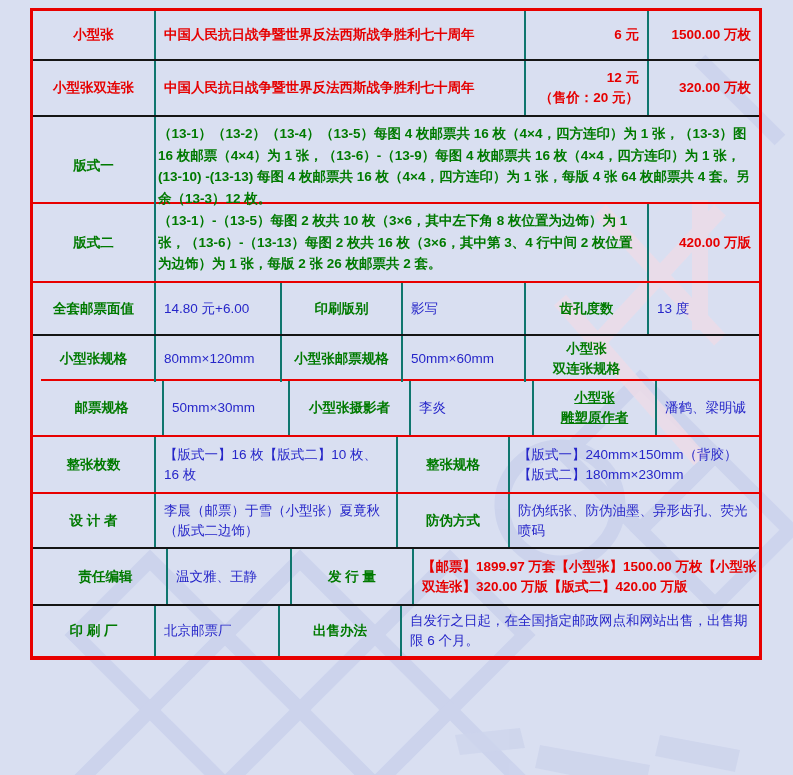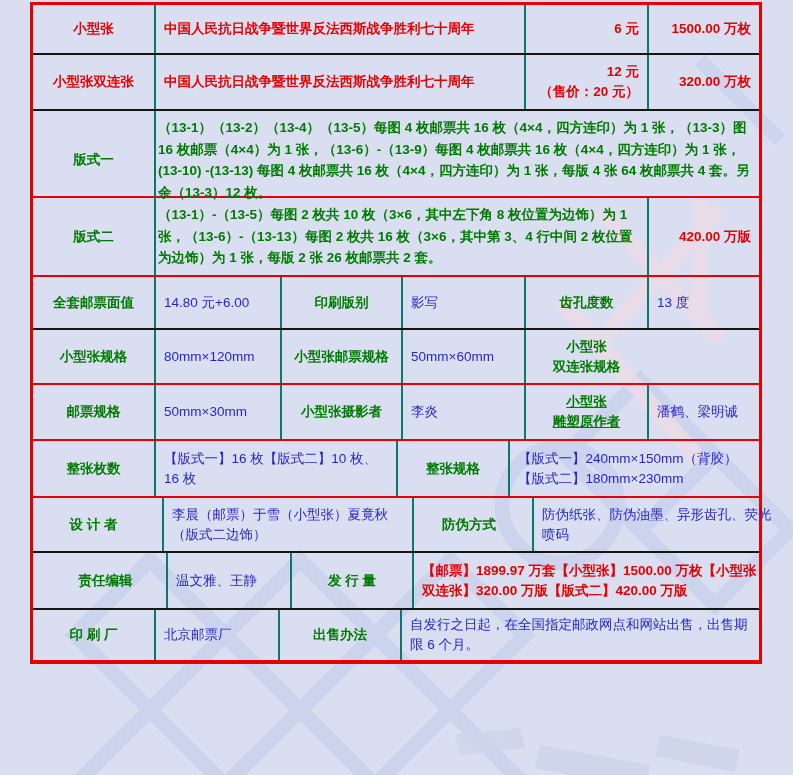--- a/index.html
+++ b/index.html
@@ -3,21 +3,21 @@
 <meta charset="utf-8">
 <style>
   html,body{margin:0;padding:0;}
   body{
     width:793px;height:775px;position:relative;overflow:hidden;
     background:#d9dff1;
     font-family:"Liberation Sans", sans-serif;
   }
   #watermark{position:absolute;left:0;top:0;z-index:0;}
   .stamp-table{
-    position:absolute;left:30px;top:2px;width:732px;z-index:1;
+    position:absolute;left:30px;top:8px;width:732px;z-index:1;
     border:3px solid #e80000;border-bottom-width:4px;
     box-sizing:border-box;
   }
   .trow{display:grid;box-sizing:border-box;align-items:center;}
   .bt-dark{border-top:2px solid #151515;}
   .bt-red{border-top:2px solid #e80000;}
   .cell{
     box-sizing:border-box;height:100%;display:flex;flex-direction:column;
     justify-content:center;padding:3px 8px;font-size:13.5px;line-height:20px;
   }
@@ -29,24 +29,24 @@
   .left{align-items:flex-start;text-align:left;}
   .right{align-items:flex-end;text-align:right;}
   .desc{line-height:21.5px;padding:6px 2px;}
   .ulink{text-decoration:underline;}
   
   .r1{grid-template-columns:121px 370px 123px 112px;height:48px;}
   .r2{grid-template-columns:121px 370px 123px 112px;height:56px;}
   .r3{grid-template-columns:121px 605px;height:87px;}
   .r4{grid-template-columns:121px 493px 112px;height:79px;}
   .r5{grid-template-columns:121px 126px 121px 123px 123px 112px;height:53px;}
-  .r6{grid-template-columns:121px 126px 121px 123px 123px 112px;height:55px;}
-  .r7{grid-template-columns:121px 126px 121px 123px 123px 112px;height:56px;}
+  .r6{grid-template-columns:121px 126px 121px 123px 123px 112px;height:45px;}
+  .r7{grid-template-columns:121px 126px 121px 123px 123px 112px;height:56px;margin-left:8px;}
   .r8{grid-template-columns:121px 242px 112px 251px;height:57px;}
-  .r9{grid-template-columns:121px 242px 112px 251px;height:55px;gap:8px;}
+  .r9{grid-template-columns:121px 242px 112px 251px;height:55px;}
   .r10{grid-template-columns:121px 124px 122px 359px;height:57px;padding-left:12px;}
   .r11{grid-template-columns:121px 124px 122px 359px;height:52px;}
 </style>
 </head>
 <body>
 
 <svg id="watermark" width="793" height="775" viewBox="0 0 793 775" xmlns="http://www.w3.org/2000/svg">
   <g stroke="#c9d1ec" stroke-width="15" fill="none" opacity="0.8">
     <path d="M150 560 L225 635 L150 710 L75 635 Z"></path>
     <path d="M300 560 L375 635 L300 710 L225 635 Z"></path>

